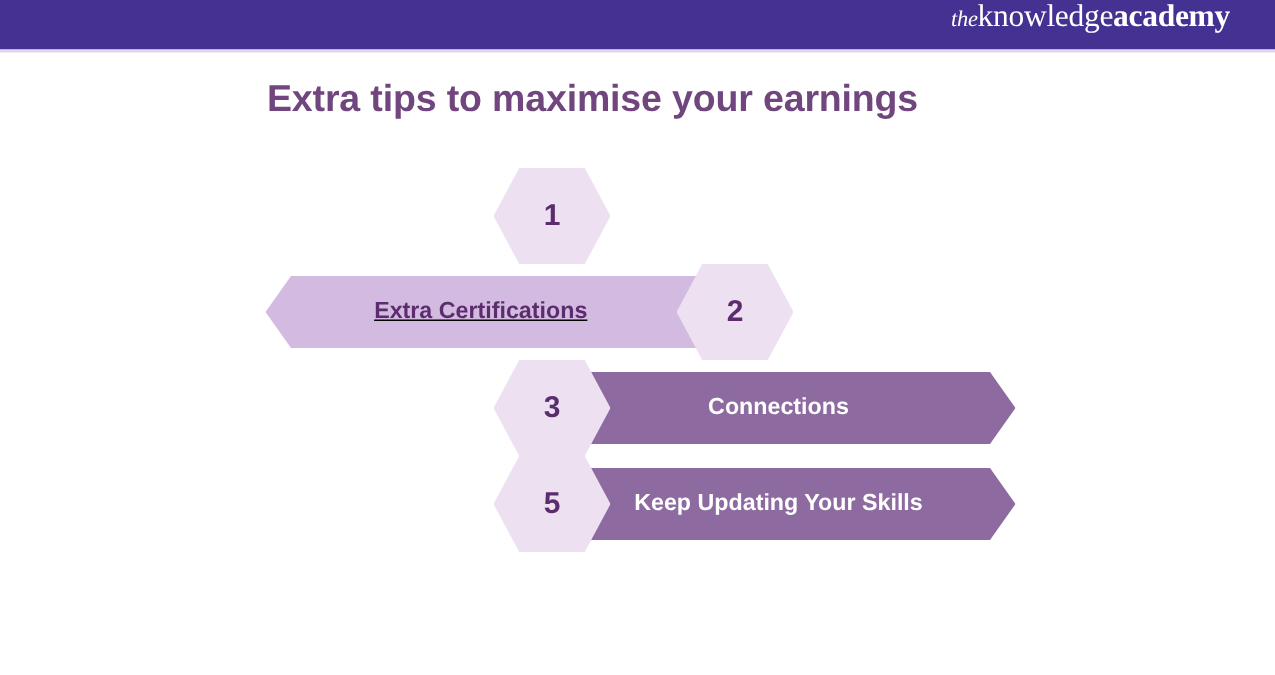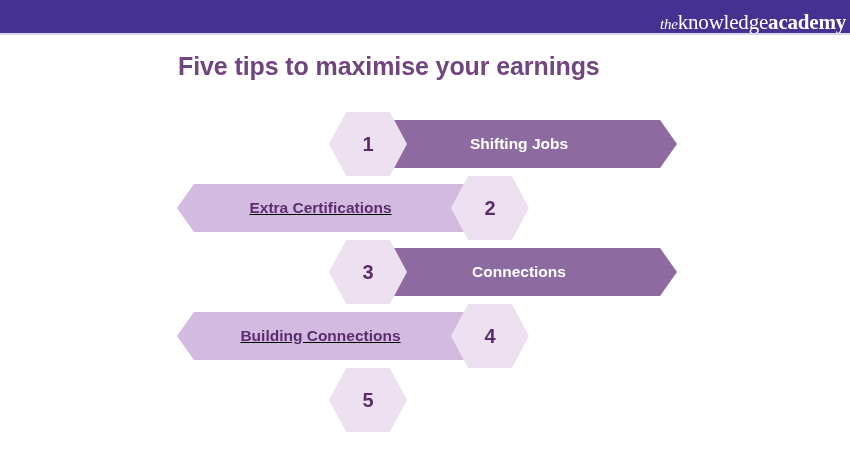--- a/index.html
+++ b/index.html
@@ -17,24 +17,24 @@
 
   
   .header-band {
     position: absolute;
     left: 0;
     top: 0;
     width: 850px;
     height: 33px;
     background: #453192;
     display: flex;
-    align-items: flex-end;
+    align-items: flex-start;
     justify-content: flex-end;
     box-sizing: border-box;
-    padding-right: 4px;
+    padding-right: 30px;
   }
   .header-underline {
     position: absolute;
     left: 0;
     top: 33px;
     width: 850px;
     height: 2px;
     background: #ded6ef;
   }
   .logo {
@@ -155,28 +155,25 @@
 </head>
 <body>
 
 <div class="header-band">
   <div class="logo">
     <span class="logo-the">the</span><span class="logo-knowledge">knowledge</span><span class="logo-academy">academy</span>
   </div>
 </div>
 <div class="header-underline"></div>
 
-<div class="page-title">Five tips to maximise your earnings</div>
+<div class="page-title">Extra tips to maximise your earnings</div>
 
 <div class="steps">
 
   <div class="step-row row-odd">
-    <div class="bar">
-      <span class="bar-label">Shifting Jobs</span>
-    </div>
     <div class="hex">
       <span class="hex-num">1</span>
     </div>
   </div>
 
   <div class="step-row row-even">
     <div class="bar">
       <span class="bar-label">Extra Certifications</span>
     </div>
     <div class="hex">
@@ -186,28 +183,23 @@
 
   <div class="step-row row-odd">
     <div class="bar">
       <span class="bar-label">Connections</span>
     </div>
     <div class="hex">
       <span class="hex-num">3</span>
     </div>
   </div>
 
-  <div class="step-row row-even">
+
+  <div class="step-row row-odd">
     <div class="bar">
-      <span class="bar-label">Building Connections</span>
-    </div>
-    <div class="hex">
-      <span class="hex-num">4</span>
-    </div>
-  </div>
-
-  <div class="step-row row-odd">
+      <span class="bar-label">Keep Updating Your Skills</span>
+    </div>
     <div class="hex">
       <span class="hex-num">5</span>
     </div>
   </div>
 
 </div>
 
 </body></html>

